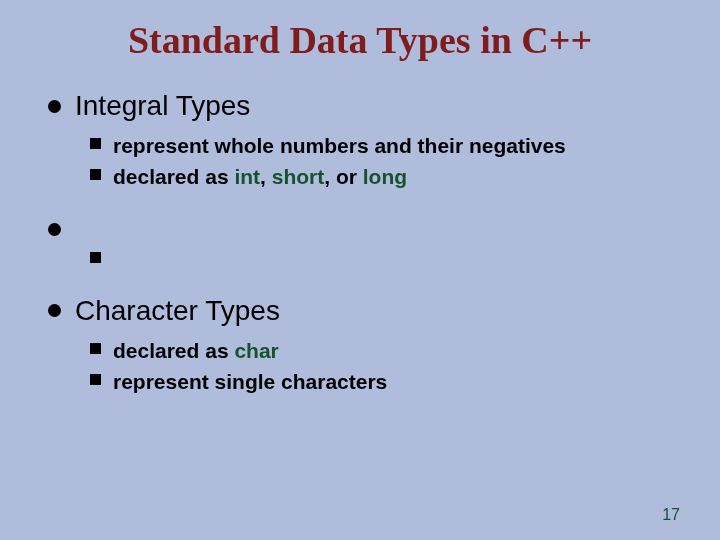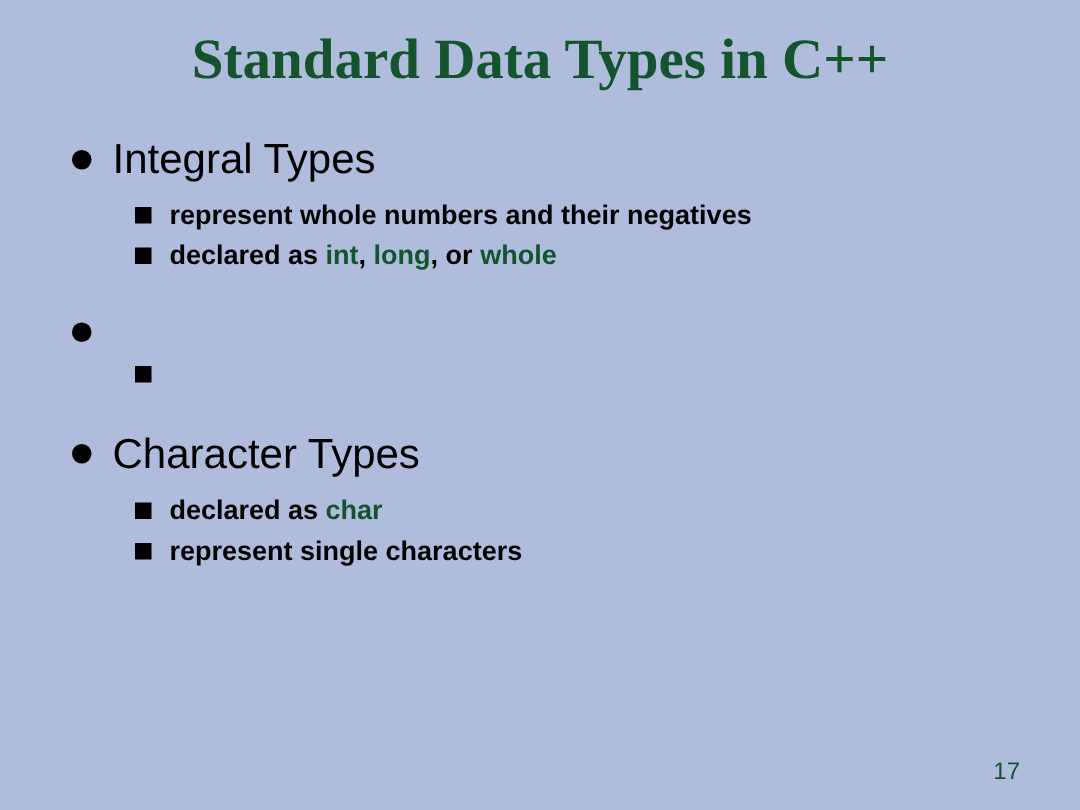--- a/index.html
+++ b/index.html
@@ -7,21 +7,21 @@
       width: 720px;
       height: 540px;
       background: #b0bcdc;
       font-family: Arial, Helvetica, sans-serif;
       position: relative;
       overflow: hidden;
     }
     .title {
       font-family: 'Times New Roman', Times, serif;
       font-weight: bold;
-      color: #14532d;
+      color: #7f1d1d;
       font-size: 38px;
       text-align: center;
       padding-top: 18px;
       padding-bottom: 28px;
     }
     .content {
       padding-left: 48px;
       padding-right: 30px;
     }
     .section {
@@ -55,21 +55,21 @@
     }
     .square {
       width: 11px;
       height: 11px;
       background: #000;
       flex-shrink: 0;
       margin-right: 12px;
       margin-top: 6px;
     }
     .subitem-text {
-      font-size: 18px;
+      font-size: 21px;
       font-weight: bold;
       color: #000;
       line-height: 1.3;
     }
     .kw {
       color: #14532d;
     }
     .plain {
       color: #000;
     }
@@ -93,21 +93,21 @@
       <span class="disc"></span>
       <span class="section-title">Integral Types</span>
     </div>
     <div class="subitems">
       <div class="subitem">
         <span class="square"></span>
         <span class="subitem-text">represent whole numbers and their negatives</span>
       </div>
       <div class="subitem">
         <span class="square"></span>
-        <span class="subitem-text"><span>declared as </span><span class="kw">int</span><span class="plain">,  </span><span class="kw">long</span><span class="plain">, or </span><span class="kw">whole</span></span>
+        <span class="subitem-text"><span>declared as </span><span class="kw">int</span><span class="plain">,  </span><span class="kw">short</span><span class="plain">, or </span><span class="kw">long</span></span>
       </div>
     </div>
   </div>
 
   <div class="section">
     <div class="section-header">
       <span class="disc"></span>
     </div>
     <div class="subitems">
       <div class="subitem">

